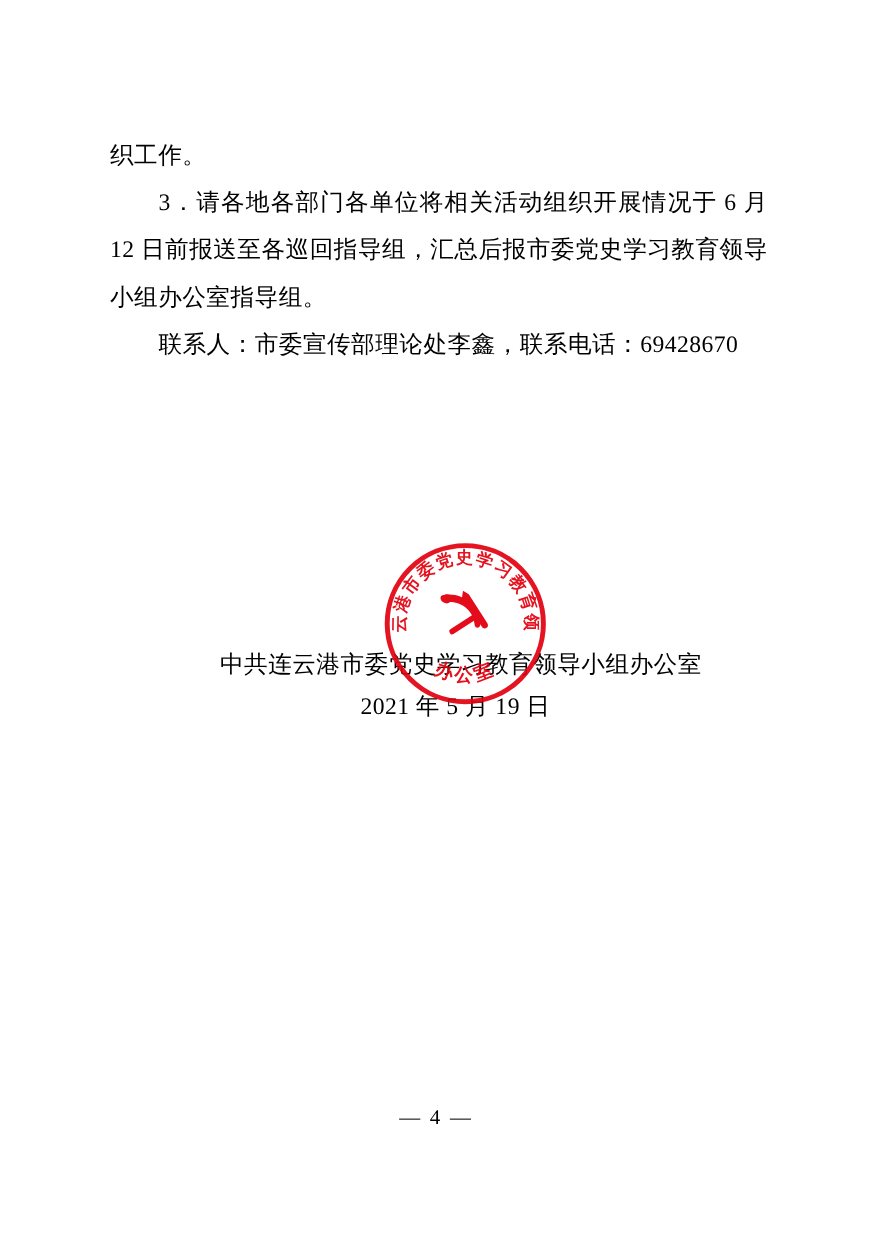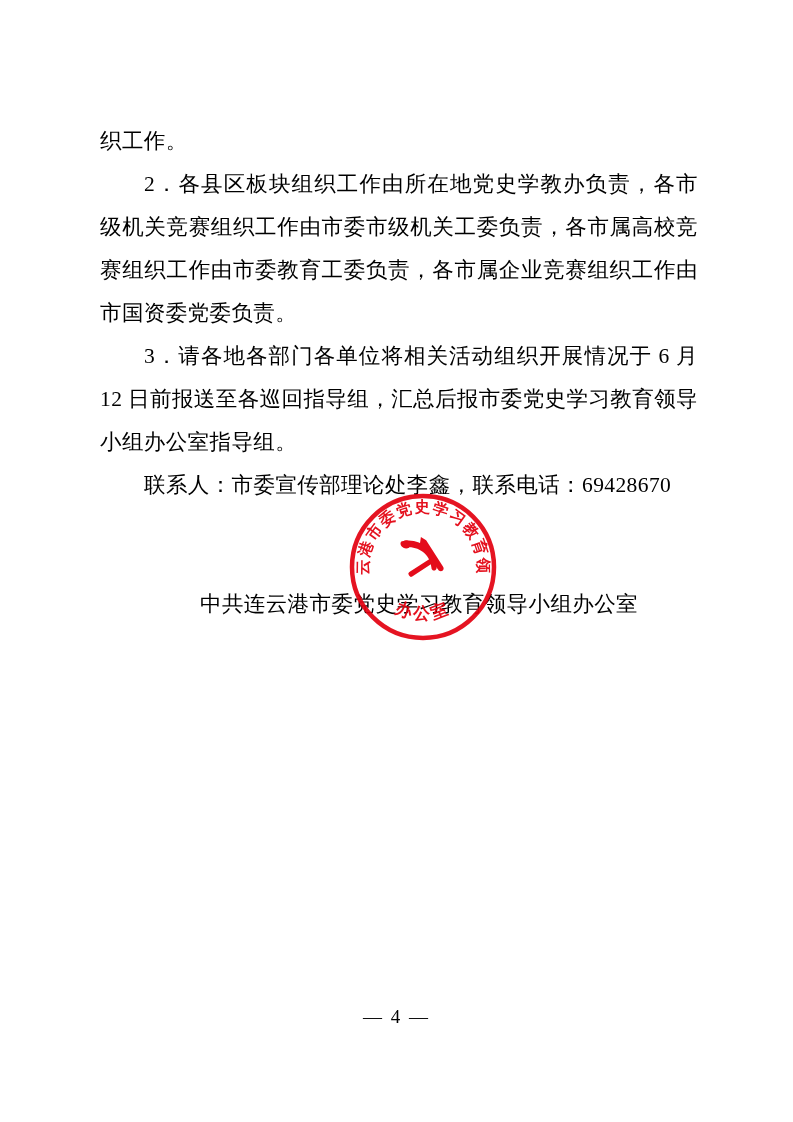--- a/index.html
+++ b/index.html
@@ -84,27 +84,27 @@
     font-family: "Liberation Serif", "DejaVu Serif", serif;
   }
 </style>
 </head>
 <body>
 
 <div class="page">
 
   <div class="body-area">
     <p class="para">织工作。</p>
-    <p class="para indent">2．各县区板块组织工作由所在地党史学教办负责，各市级机关竞赛组织工作由市委市级机关工委负责，各市属高校竞赛组织工作由市委教育工委负责，各市属企业竞赛组织工作由市国资委党委负责。</p>
     <p class="para indent">3．请各地各部门各单位将相关活动组织开展情况于 6 月 12 日前报送至各巡回指导组，汇总后报市委党史学习教育领导小组办公室指导组。</p>
     <p class="para indent">联系人：市委宣传部理论处李鑫，联系电话：69428670</p>
   </div>
 
   <div class="sign-block">
     <div class="sign-line org">中共连云港市委党史学习教育领导小组办公室</div>
+    <div class="sign-line date">2021 年 5 月 19 日</div>
   </div>
 
   <div class="seal">
     <svg width="150" height="150" viewBox="0 0 150 150" xmlns="http://www.w3.org/2000/svg">
       <defs>
         <path id="arcTop" d="M 20,75 A 55,55 0 0 1 130,75" fill="none"></path>
         <path id="arcBottom" d="M 33,108 A 55,55 0 0 0 117,108" fill="none"></path>
       </defs>
       <circle cx="75" cy="75" r="71" fill="none" stroke="#e3000f" stroke-width="4.5" opacity="0.92"></circle>
       <text font-family="'Liberation Serif','DejaVu Serif',serif" font-size="15.5" font-weight="bold" fill="#e3000f" letter-spacing="1.6" opacity="0.93">

